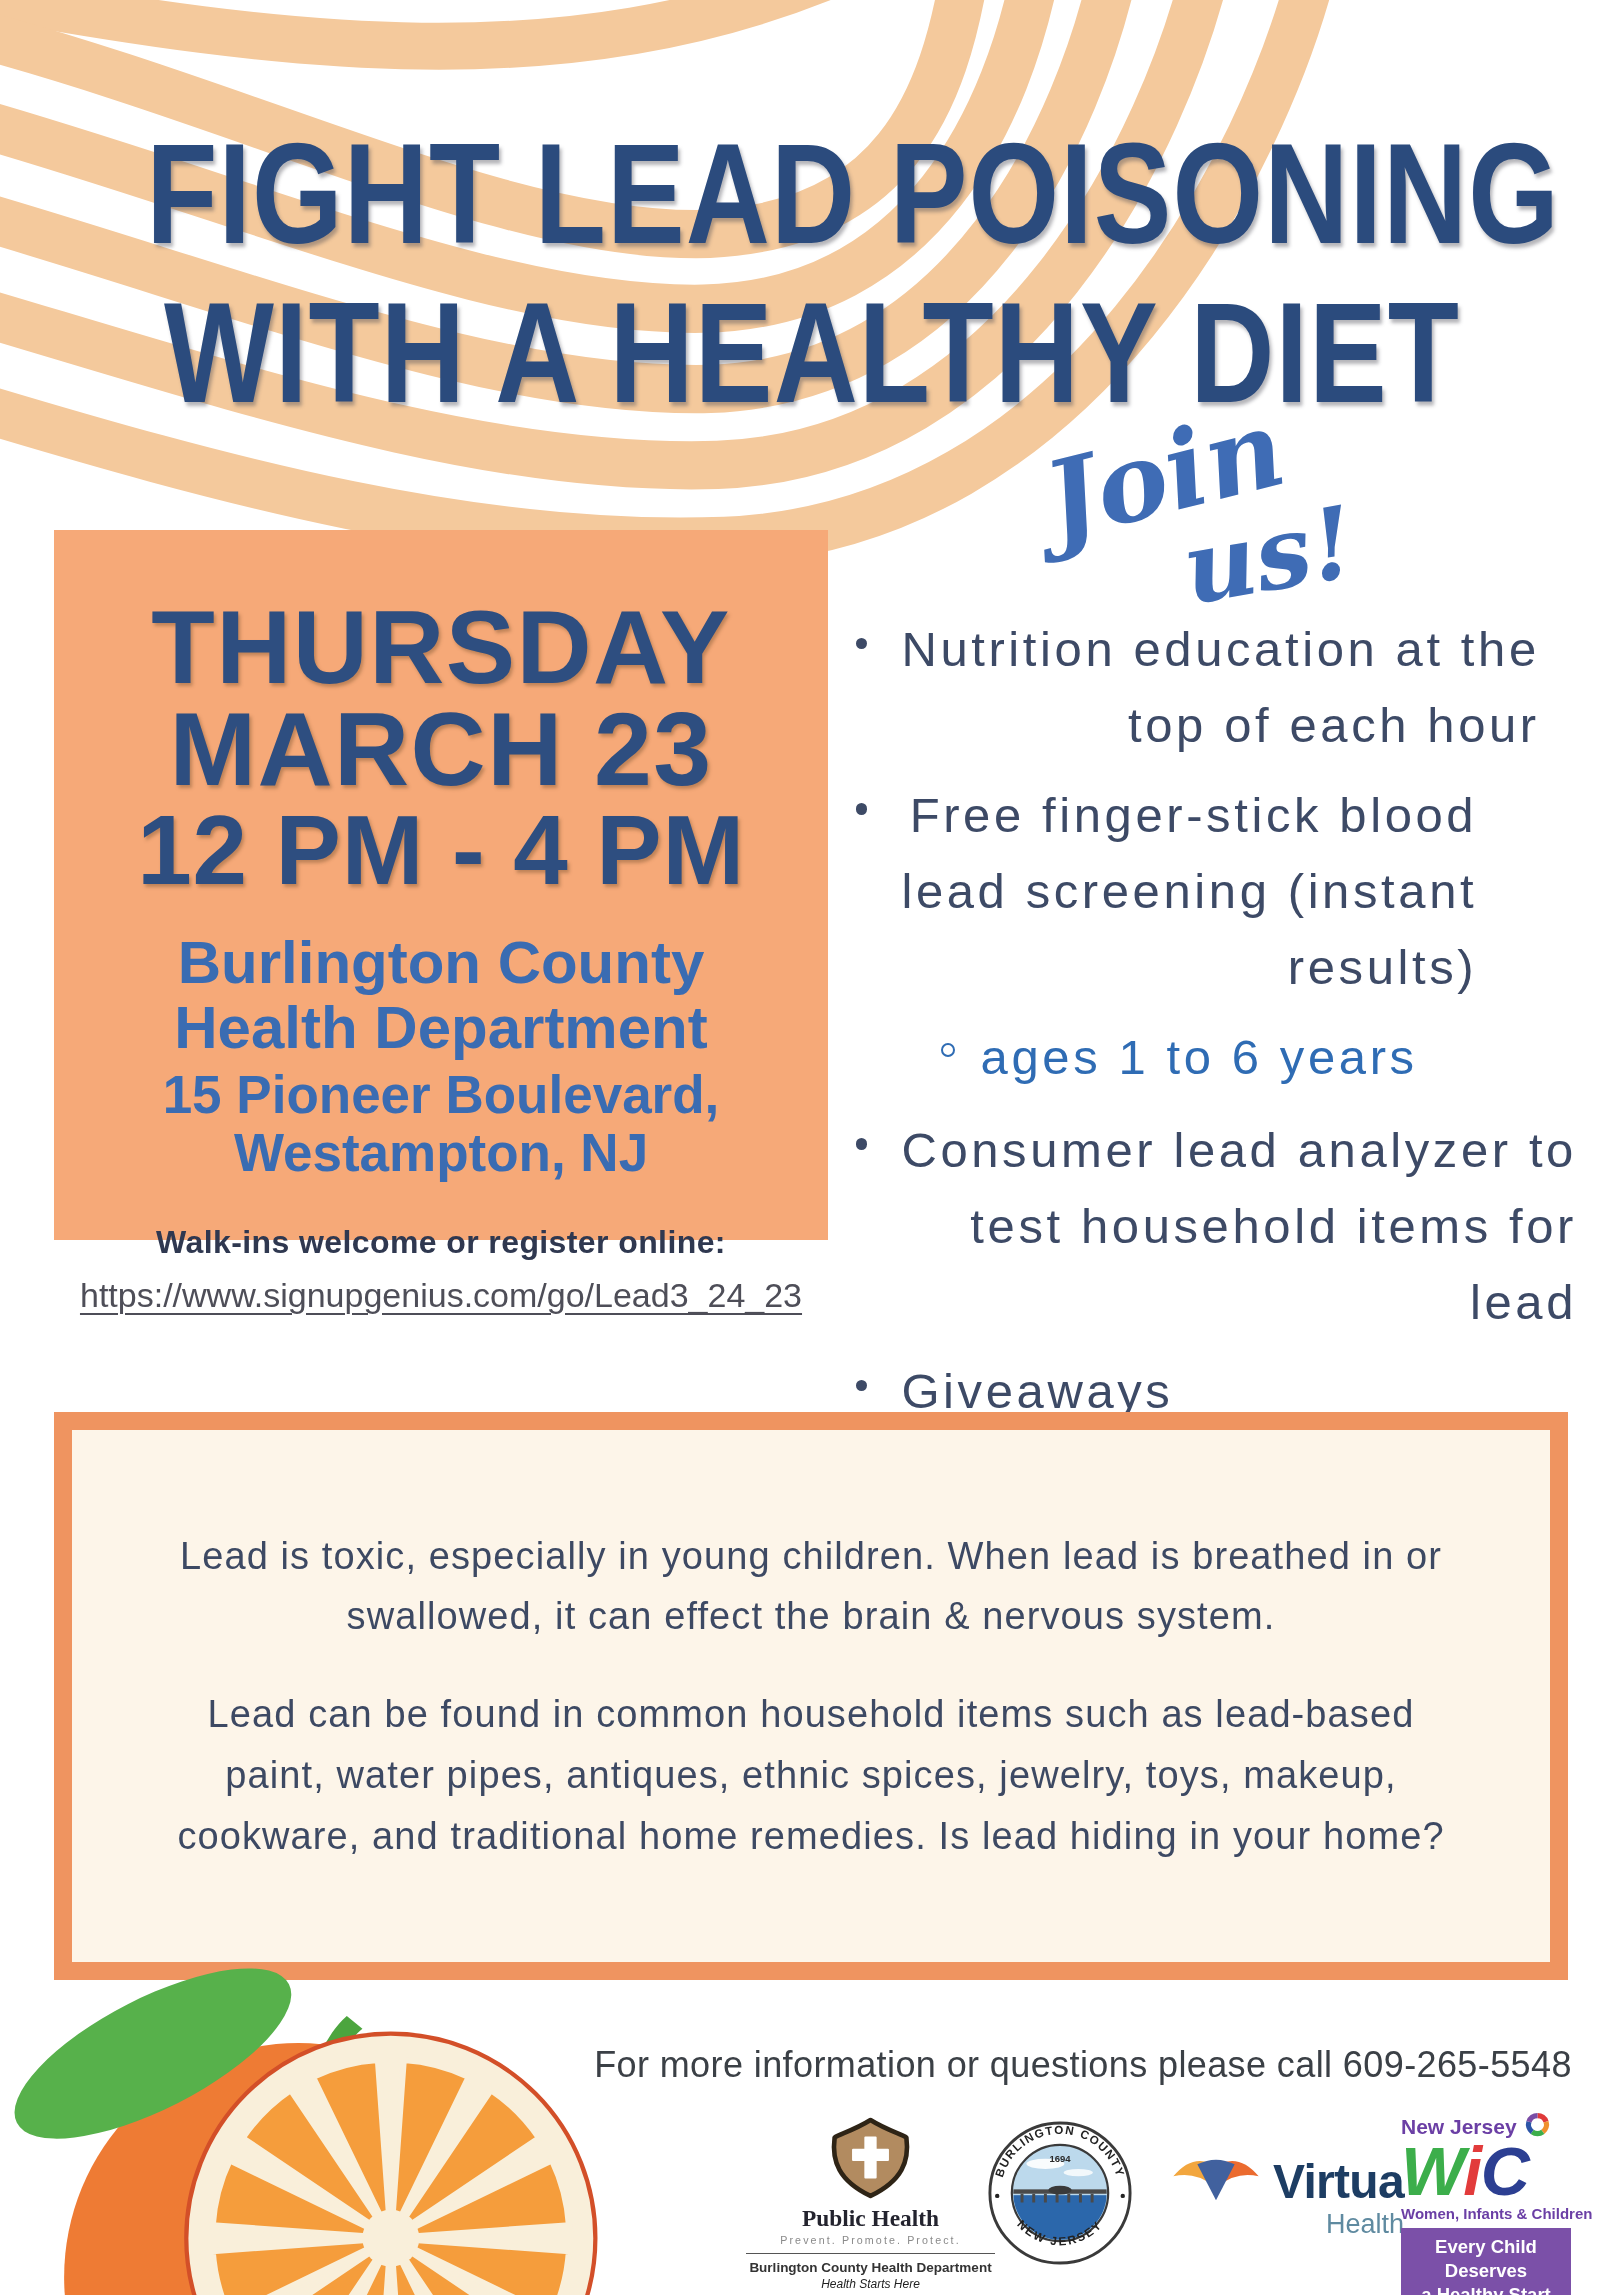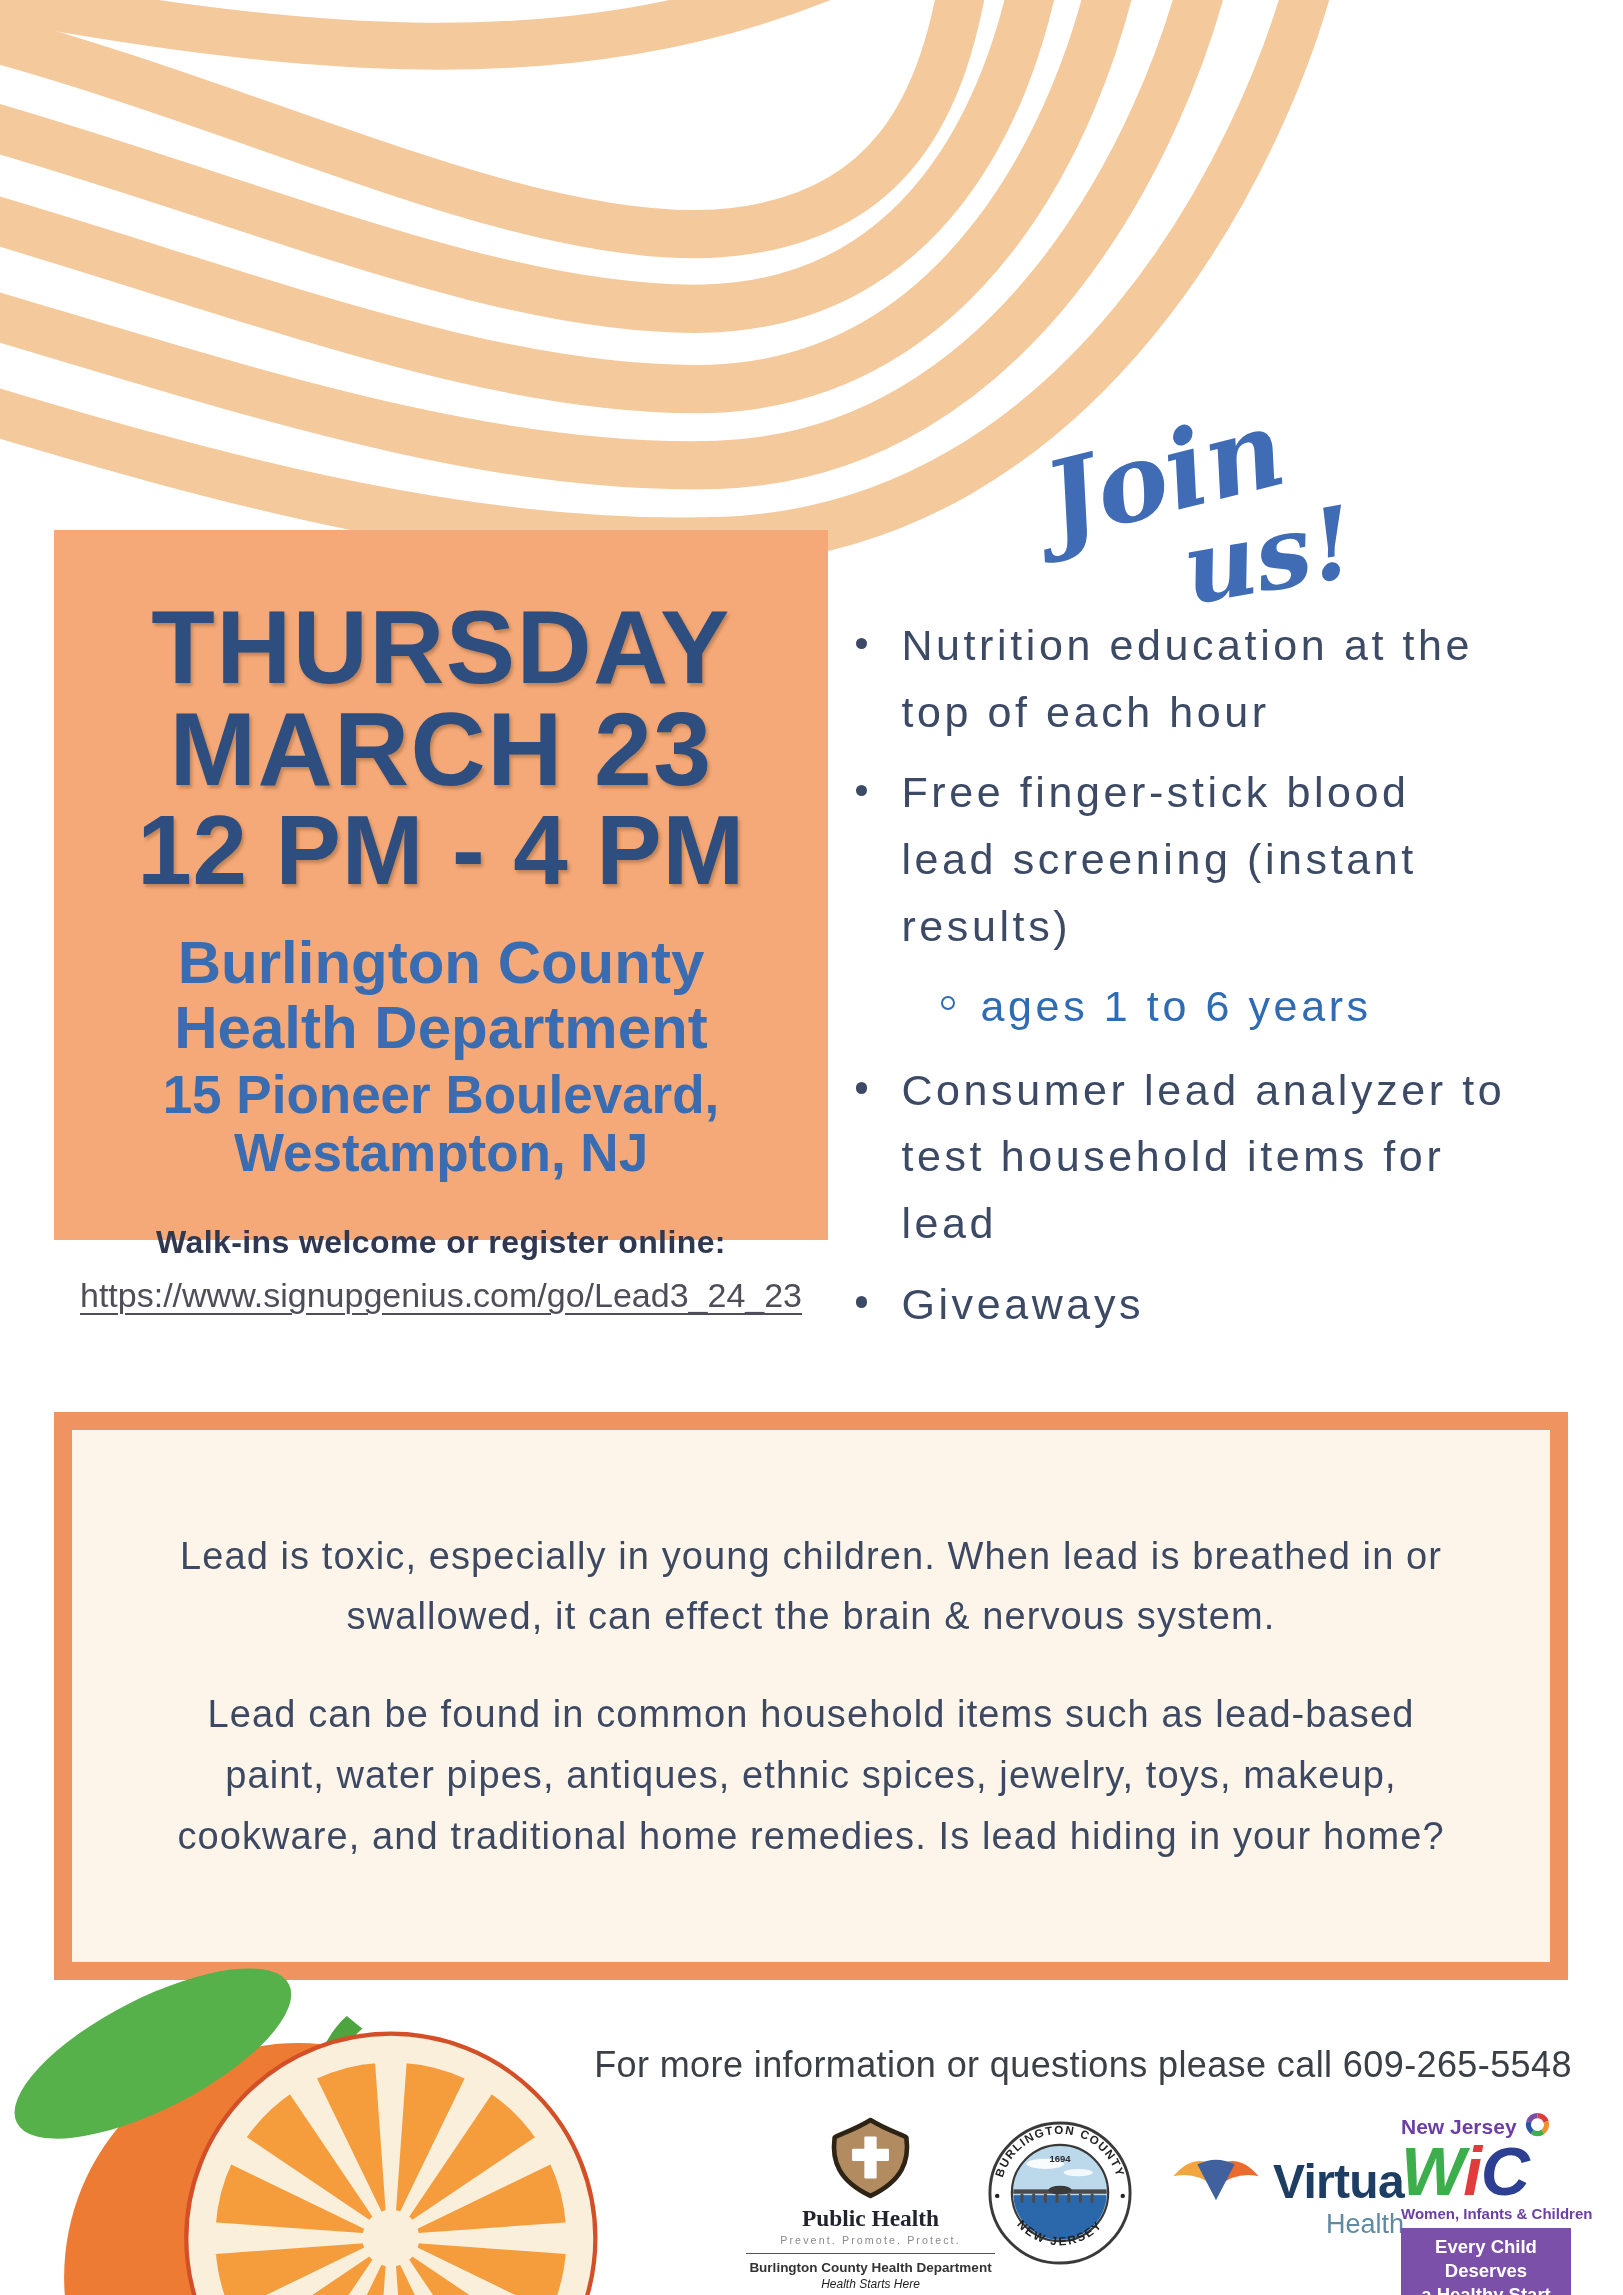--- a/index.html
+++ b/index.html
@@ -50,22 +50,22 @@
   .join-w1{left:1044px;top:412px;font-size:107px;transform:rotate(-14deg);}
   .join-w2{left:1183px;top:497px;font-size:99px;transform:rotate(-10deg);}
   
   .bullets{position:absolute;left:856px;top:612px;width:756px;z-index:2;}
   .b-item{display:flex;margin-bottom:14px;}
   .b-dot{
     flex:0 0 11.4px;width:11.4px;height:11.4px;border-radius:50%;background:#3d4a66;
     margin-top:25.6px;margin-right:34px;
   }
   .b-text{
-    font-size:43px;line-height:1.55;letter-spacing:3.6px;color:#3d4a66;
-    white-space:pre-line;max-width:682px;
+    font-size:49px;line-height:1.55;letter-spacing:3.6px;color:#3d4a66;
+    white-space:pre-line;max-width:682px;text-align:right;
   }
   .b-sub{display:flex;margin:2.8px 0 17px 85px;}
   .b-circle{
     flex:0 0 10px;width:10px;height:10px;border-radius:50%;
     border:2.8px solid #2f6cb4;background:transparent;margin-top:23px;margin-right:25.6px;
   }
   .b-sub .b-text{color:#2f6cb4;}
   
   .info-box{
     position:absolute;left:54px;top:1412px;width:1514px;height:568px;z-index:2;
@@ -119,20 +119,24 @@
     <g fill="none" stroke="#f4c99c" stroke-linecap="round">
       <path stroke-width="66" d="M -40 -10 C 400 70, 800 120, 1180 -40"></path>
       <path stroke-width="68" d="M -60 40 C 360 150, 700 330, 980 330 C 1260 325, 1330 140, 1360 -50"></path>
       <path stroke-width="68" d="M -60 165 C 350 280, 700 440, 990 435 C 1300 428, 1420 160, 1460 -50"></path>
       <path stroke-width="68" d="M -60 295 C 340 410, 690 555, 1000 548 C 1360 535, 1520 180, 1570 -50"></path>
       <path stroke-width="68" d="M -60 430 C 330 545, 680 665, 1010 655 C 1430 640, 1640 200, 1700 -50"></path>
       <path stroke-width="68" d="M -60 565 C 320 680, 670 775, 1020 762 C 1520 742, 1780 230, 1850 -50"></path>
     </g>
   </svg>
 
+  <div class="title">
+    <span class="line">FIGHT LEAD POISONING</span>
+    <span class="line">WITH A HEALTHY DIET</span>
+  </div>
 
   <div class="event-box">
     <div class="event-day">THURSDAY</div>
     <div class="event-date">MARCH 23</div>
     <div class="event-time">12 PM - 4 PM</div>
     <div class="event-venue">
       <div>Burlington County</div>
       <div>Health Department</div>
     </div>
     <div class="event-address">

